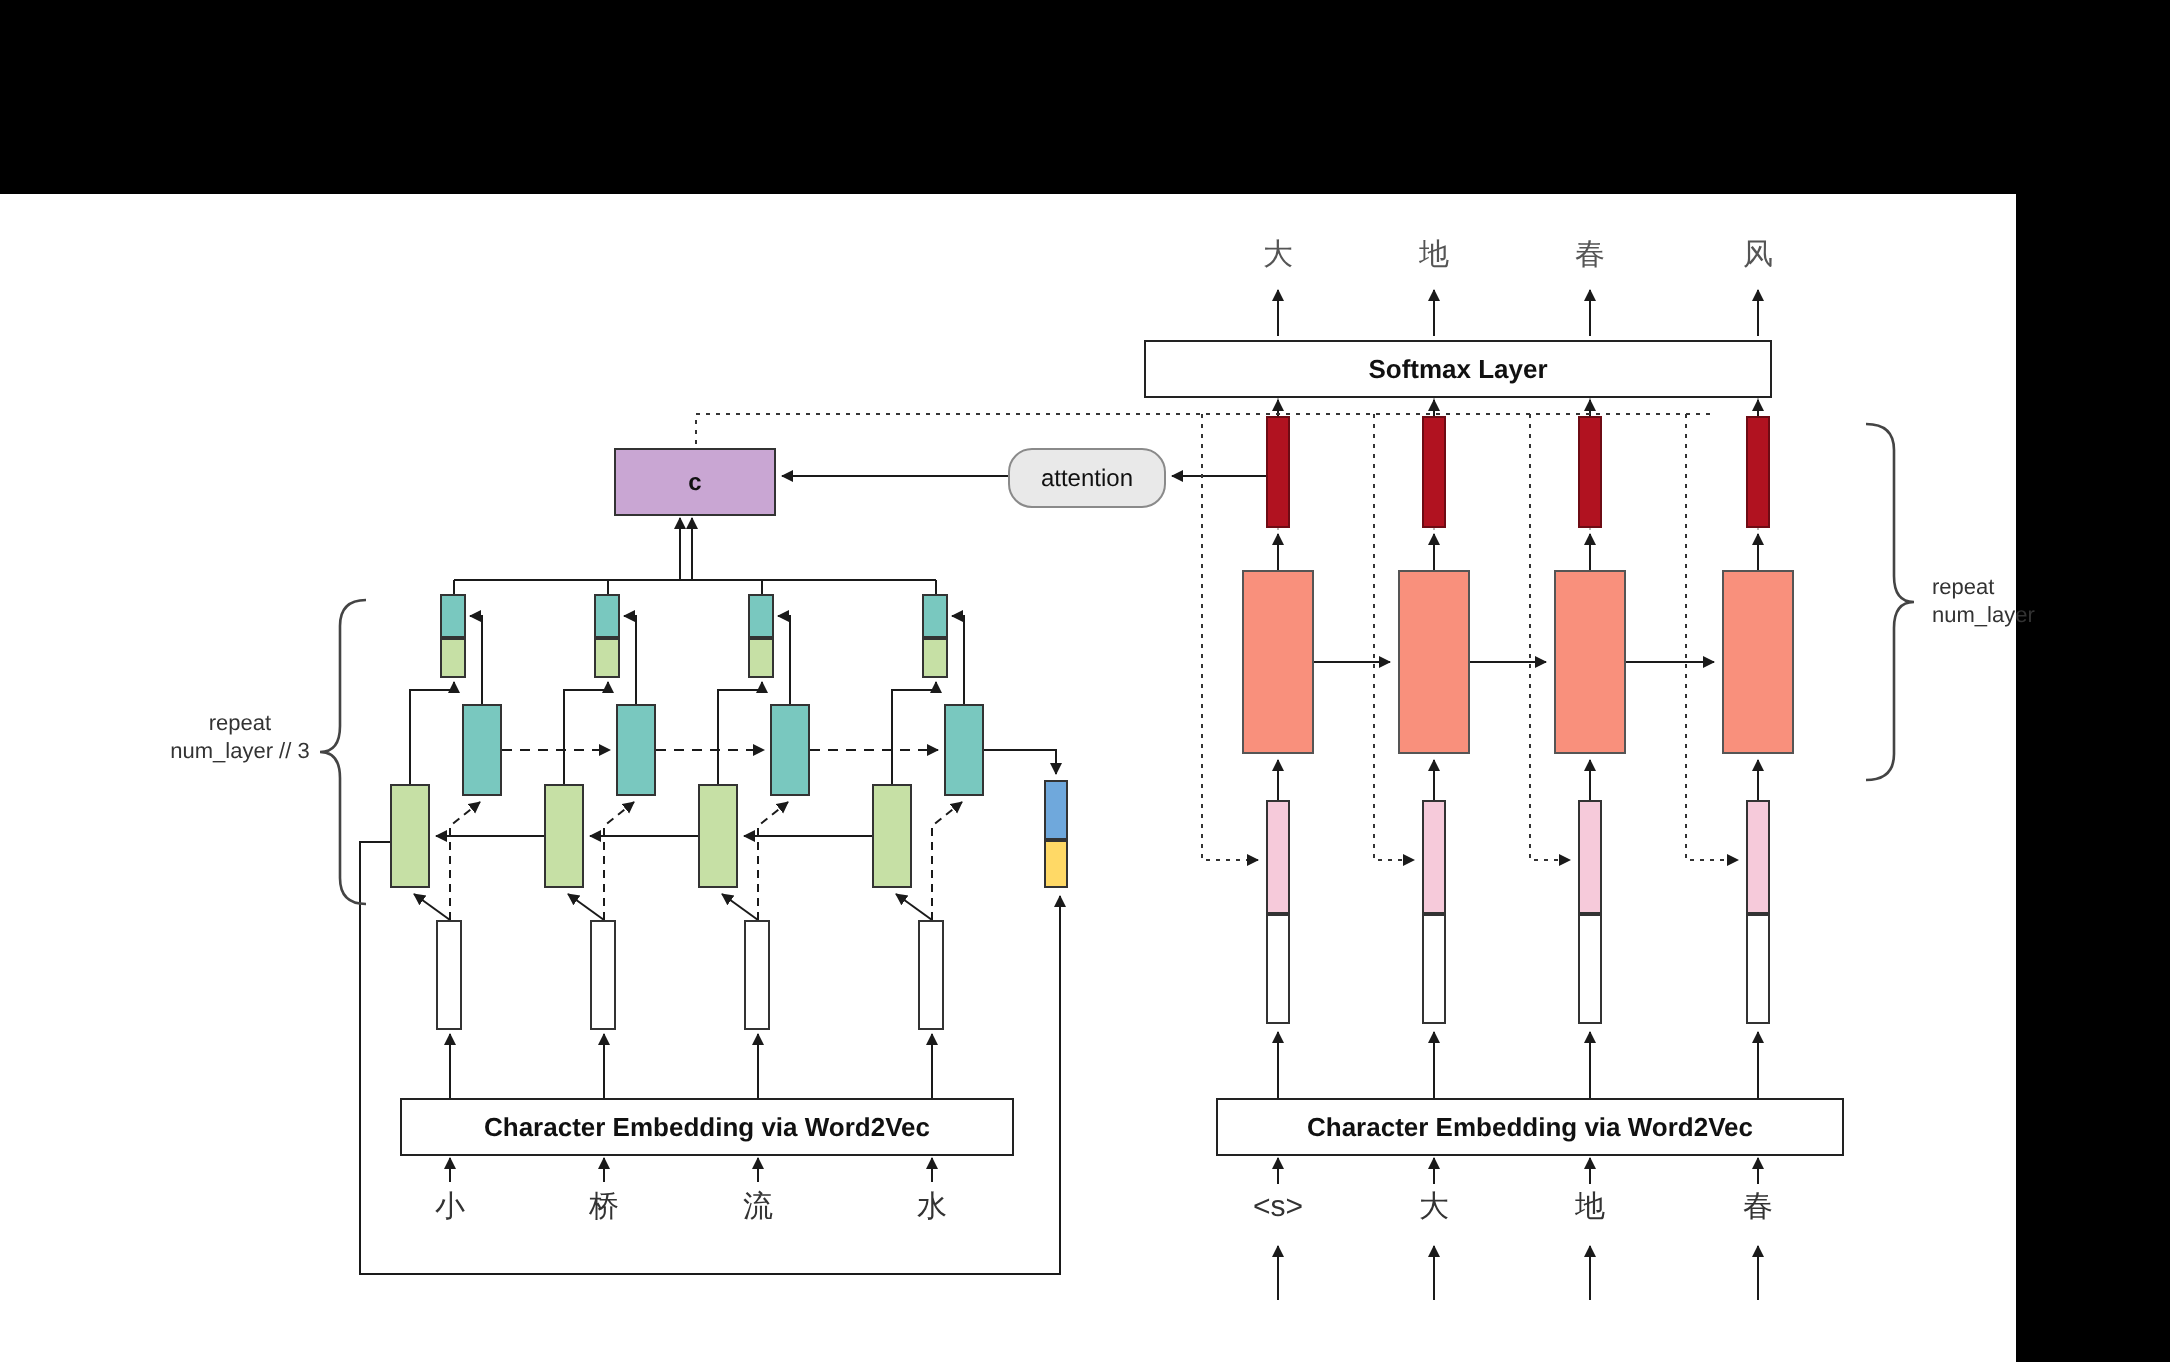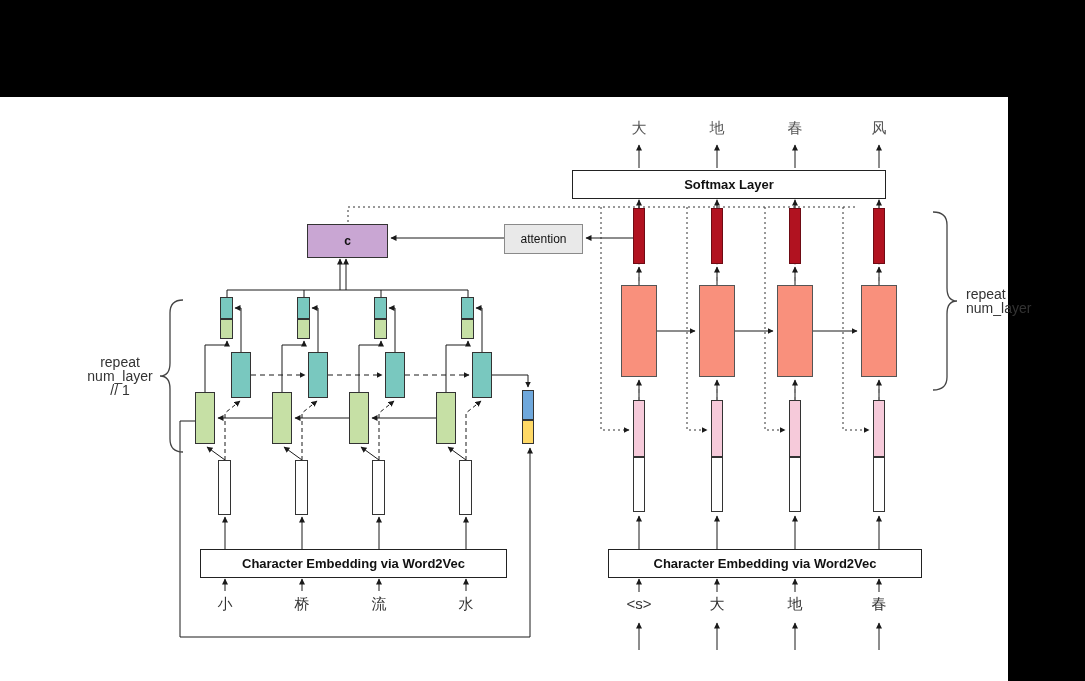--- a/index.html
+++ b/index.html
@@ -6,21 +6,21 @@
   #page{position:relative;width:1085px;height:681px;background:#000;overflow:hidden;
         font-family:"Liberation Sans", sans-serif;}
   #canvas{position:absolute;left:0;top:97px;width:1008px;height:584px;background:#ffffff;}
   .box{position:absolute;border:1.5px solid #222;background:#fff;display:flex;
        align-items:center;justify-content:center;font-size:13px;font-weight:bold;color:#111;}
   .smallbox{position:absolute;border:1px solid #333;display:flex;align-items:center;
        justify-content:center;font-size:12px;color:#111;}
   .bar{position:absolute;border:1px solid #333;box-sizing:border-box;}
   .char{position:absolute;font-size:15px;color:#333;text-align:center;height:22px;line-height:22px;}
   .char.out{color:#555;}
-  .rlabel{position:absolute;font-size:14px;color:#333;line-height:14px;}
+  .rlabel{position:absolute;font-size:11px;color:#333;line-height:14px;}
   svg{position:absolute;left:0;top:0;}
 </style>
 </head>
 <body>
 
 <div id="page">
  <div id="canvas">
 
   <svg width="1008" height="584" viewBox="0 0 1008 584">
     <defs>
@@ -135,27 +135,27 @@
     </g>
 
     <g stroke="#444" stroke-width="1.3" fill="none">
       <path d="M183 203 Q170 203 170 216 L170 266 Q170 279 160 279 Q170 279 170 292 L170 342 Q170 355 183 355"></path>
       <path d="M933 115 Q947 115 947 128 L947 191 Q947 204 957 204 Q947 204 947 217 L947 280 Q947 293 933 293"></path>
     </g>
   </svg>
 
   <div class="rlabel" style="left:82px;top:258px;width:76px;text-align:center;">
     <span>repeat</span><br>
-    <span>num_layer // 1</span>
+    <span>num_layer // 3</span>
   </div>
 
   <div class="smallbox" style="left:307px;top:127px;width:79px;height:32px;background:#c9a6d3;font-weight:bold;">
     <span>c</span>
   </div>
-  <div class="smallbox" style="left:504px;top:127px;width:77px;height:28px;background:#e9e9e9;border-color:#8a8a8a;">
+  <div class="smallbox" style="left:504px;top:127px;width:77px;height:28px;background:#e9e9e9;border-color:#8a8a8a;border-radius:12px;">
     <span>attention</span>
   </div>
 
   <div class="bar" style="left:220px;top:200px;width:13px;height:22px;background:#79c8bf;"></div>
   <div class="bar" style="left:220px;top:222px;width:13px;height:20px;background:#c6e0a5;"></div>
   <div class="bar" style="left:297px;top:200px;width:13px;height:22px;background:#79c8bf;"></div>
   <div class="bar" style="left:297px;top:222px;width:13px;height:20px;background:#c6e0a5;"></div>
   <div class="bar" style="left:374px;top:200px;width:13px;height:22px;background:#79c8bf;"></div>
   <div class="bar" style="left:374px;top:222px;width:13px;height:20px;background:#c6e0a5;"></div>
   <div class="bar" style="left:461px;top:200px;width:13px;height:22px;background:#79c8bf;"></div>

